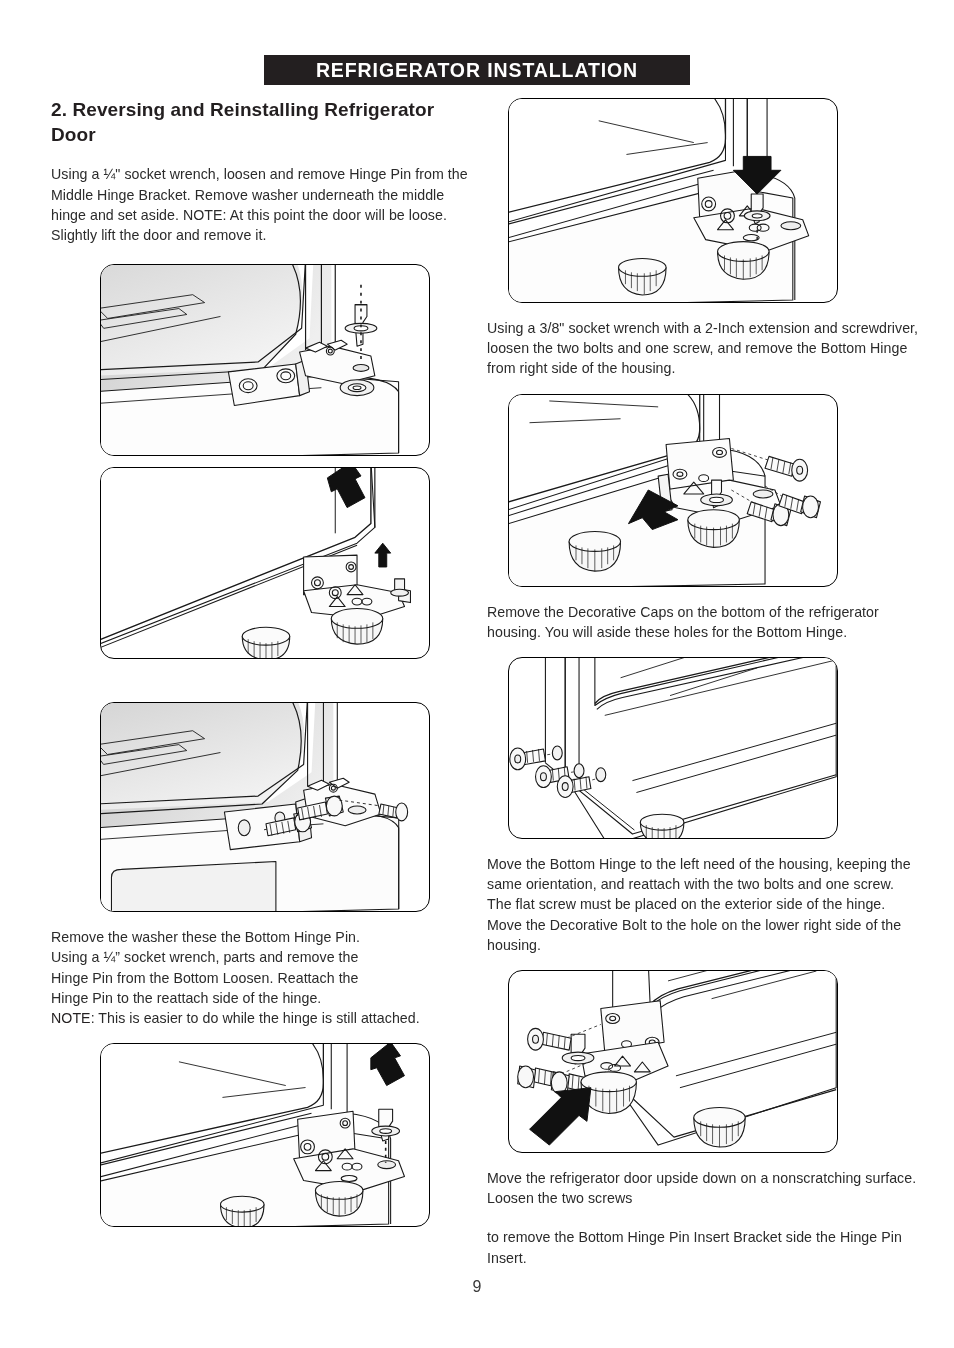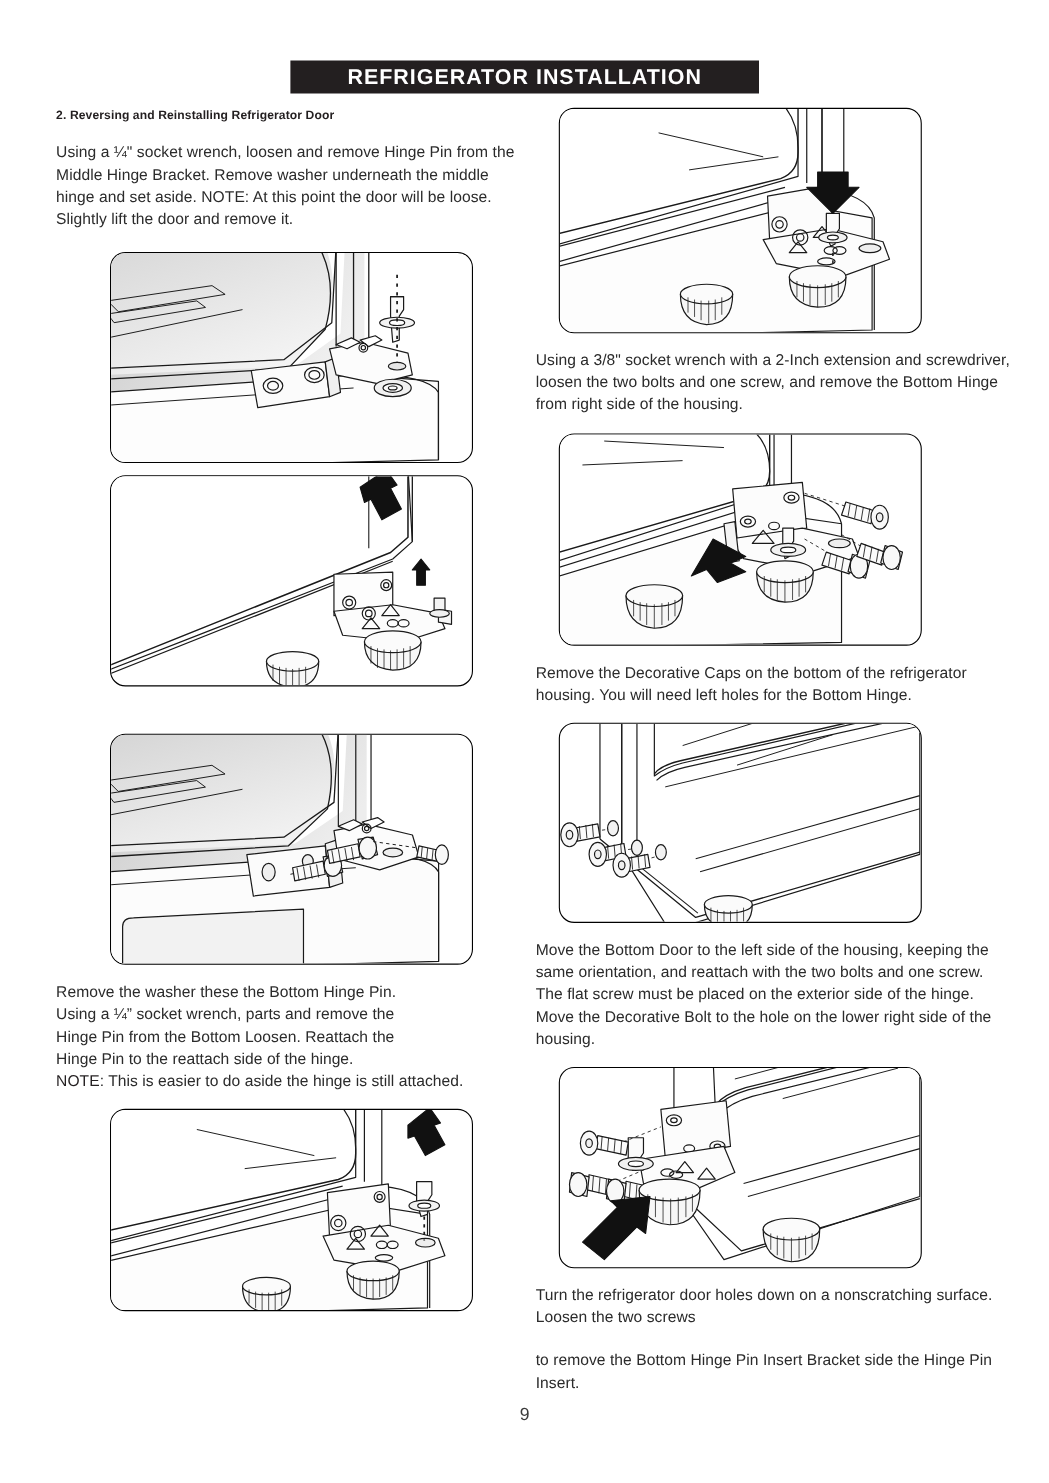--- a/index.html
+++ b/index.html
@@ -51,21 +51,21 @@
     width: 432px;
   }
   .col-right {
     position: absolute;
     left: 487px;
     top: 98px;
     width: 432px;
   }
 
   .section-heading {
-    font-size: 11px;
+    font-size: 19px;
     font-weight: bold;
     letter-spacing: 0.1px;
     margin: 0 0 17px 0;
     line-height: 1.3;
   }
   .para {
     font-size: 14.2px;
     line-height: 20.2px;
     margin: 0;
     color: #2b2b2b;
@@ -329,21 +329,21 @@
       </svg>
     </div>
 
     <div class="gap-m"></div>
 
     <p class="para">
       <span>Remove the washer these the Bottom Hinge Pin.</span><br>
       <span>Using a ¼” socket wrench, parts and remove the</span><br>
       <span>Hinge Pin from the Bottom Loosen. Reattach the</span><br>
       <span>Hinge Pin to the reattach side of the hinge.</span><br>
-      <b>NOTE</b><span>: This is easier to do aside the hinge is still attached.</span>
+      <b>NOTE</b><span>: This is easier to do while the hinge is still attached.</span>
     </p>
 
     <div class="gap-m"></div>
 
     <div class="figure" style="width:330px;height:184px;margin-left:49px;">
       <svg viewBox="0 0 330 184" xmlns="http://www.w3.org/2000/svg">
         <g fill="none" stroke="#1a1a1a" stroke-width="1.1" stroke-linejoin="round">
 
           <path d="M-8 -8 L206 -8 Q224 8 224 36 L224 62 L-8 122 Z" fill="#ffffff"></path>
           <path d="M78 18 L186 42" stroke-width="0.9"></path>
@@ -571,21 +571,21 @@
             <path d="M93 155 L93 175"></path>
               <path d="M99 154 L99 171"></path>
             <path d="M105 152 L105 167"></path>
           </g>
         </g>
       </svg>
     </div>
 
     <div class="gap-m"></div>
 
-    <p class="para">Remove the Decorative Caps on the bottom of the refrigerator housing. You will need left holes for the Bottom Hinge.</p>
+    <p class="para">Remove the Decorative Caps on the bottom of the refrigerator housing. You will aside these holes for the Bottom Hinge.</p>
 
     <div class="gap-m"></div>
 
     <div class="figure" style="width:330px;height:182px;margin-left:21px;">
       <svg viewBox="0 0 330 182" xmlns="http://www.w3.org/2000/svg">
         <g fill="none" stroke="#1a1a1a" stroke-width="1.1" stroke-linejoin="round">
 
           <path d="M56 -8 L86 -8 L86 48 Q96 40 112 36 L330 -14 L330 120 L100 190 L56 120 Z" fill="#ffffff"></path>
           <path d="M86 46 Q92 38 110 34 L330 -16" stroke-width="1.3"></path>
           <path d="M88 52 Q96 44 114 40 L330 -8" stroke-width="1.1"></path>
@@ -647,21 +647,21 @@
               <path d="M156 172 L156 188"></path>
             <path d="M162 171 L162 186"></path>
               <path d="M168 169 L168 182"></path>
           </g>
         </g>
       </svg>
     </div>
 
     <div class="gap-m"></div>
 
-    <p class="para">Move the Bottom Door to the left side of the housing, keeping the same orientation, and reattach with the two bolts and one screw. The flat screw must be placed on the exterior side of the hinge. Move the Decorative Bolt to the hole on the lower right side of the housing.</p>
+    <p class="para">Move the Bottom Hinge to the left need of the housing, keeping the same orientation, and reattach with the two bolts and one screw. The flat screw must be placed on the exterior side of the hinge. Move the Decorative Bolt to the hole on the lower right side of the housing.</p>
 
     <div class="gap-m"></div>
 
     <div class="figure" style="width:330px;height:183px;margin-left:21px;">
       <svg viewBox="0 0 330 183" xmlns="http://www.w3.org/2000/svg">
         <g fill="none" stroke="#1a1a1a" stroke-width="1.1" stroke-linejoin="round">
 
           <path d="M104 -8 L140 -8 L142 36 Q152 26 172 20 L330 -20 L330 118 L150 176 L104 110 Z" fill="#ffffff"></path>
           <path d="M142 34 Q150 24 170 18 L330 -22" stroke-width="1.3"></path>
           <path d="M146 42 Q156 32 176 26 L330 -12" stroke-width="1.1"></path>
@@ -750,21 +750,21 @@
             <path d="M231 152 L231 167"></path>
           </g>
 
           <path d="M20 160 L52 128 L46 122 L82 118 L78 152 L70 146 L40 176 Z" fill="#111111" stroke="#111111" stroke-width="1"></path>
         </g>
       </svg>
     </div>
 
     <div class="gap-m"></div>
 
-    <p class="para">Turn the refrigerator door holes down on a nonscratching surface. Loosen the two screws</p>
+    <p class="para">Move the refrigerator door upside down on a nonscratching surface. Loosen the two screws</p>
 
     <div class="gap-l"></div>
 
     <p class="para">to remove the Bottom Hinge Pin Insert Bracket side the Hinge Pin Insert.</p>
 
   </div>
 
   <div class="page-number">9</div>
 
 </div>

